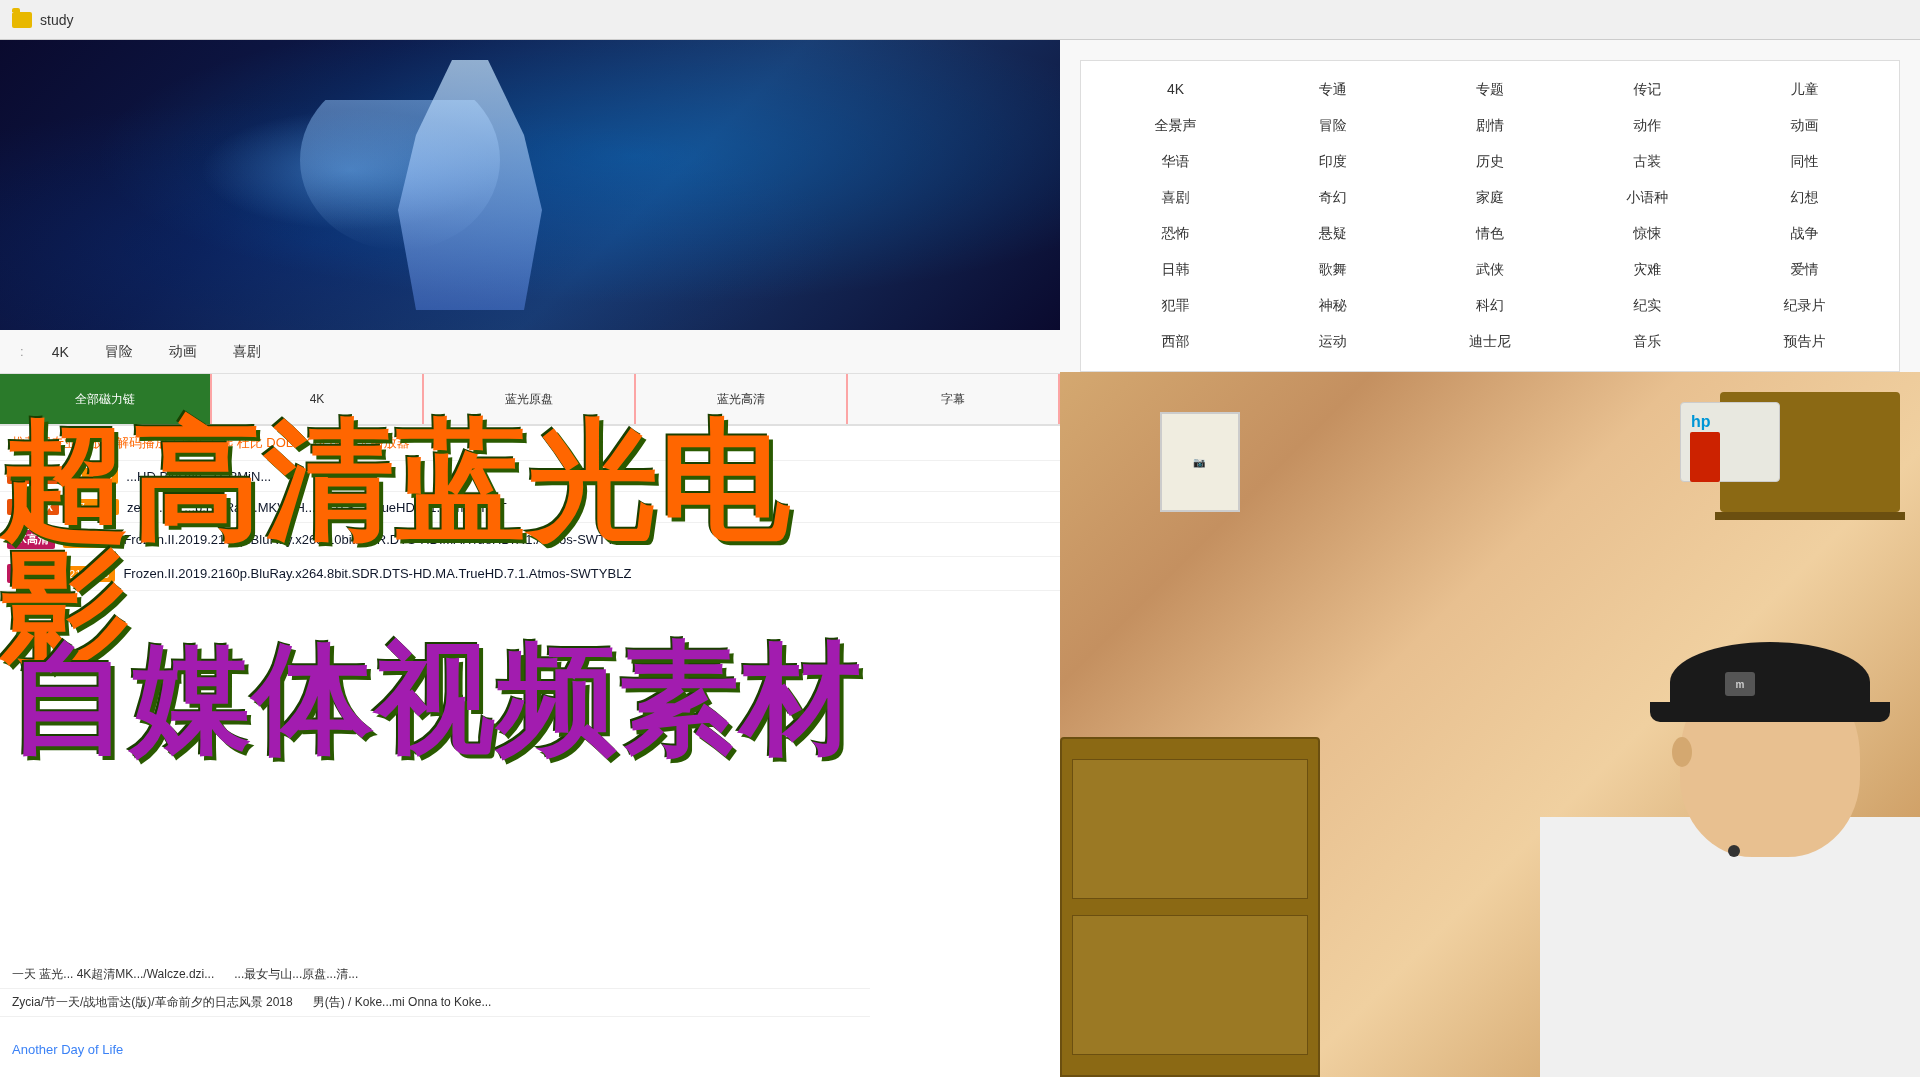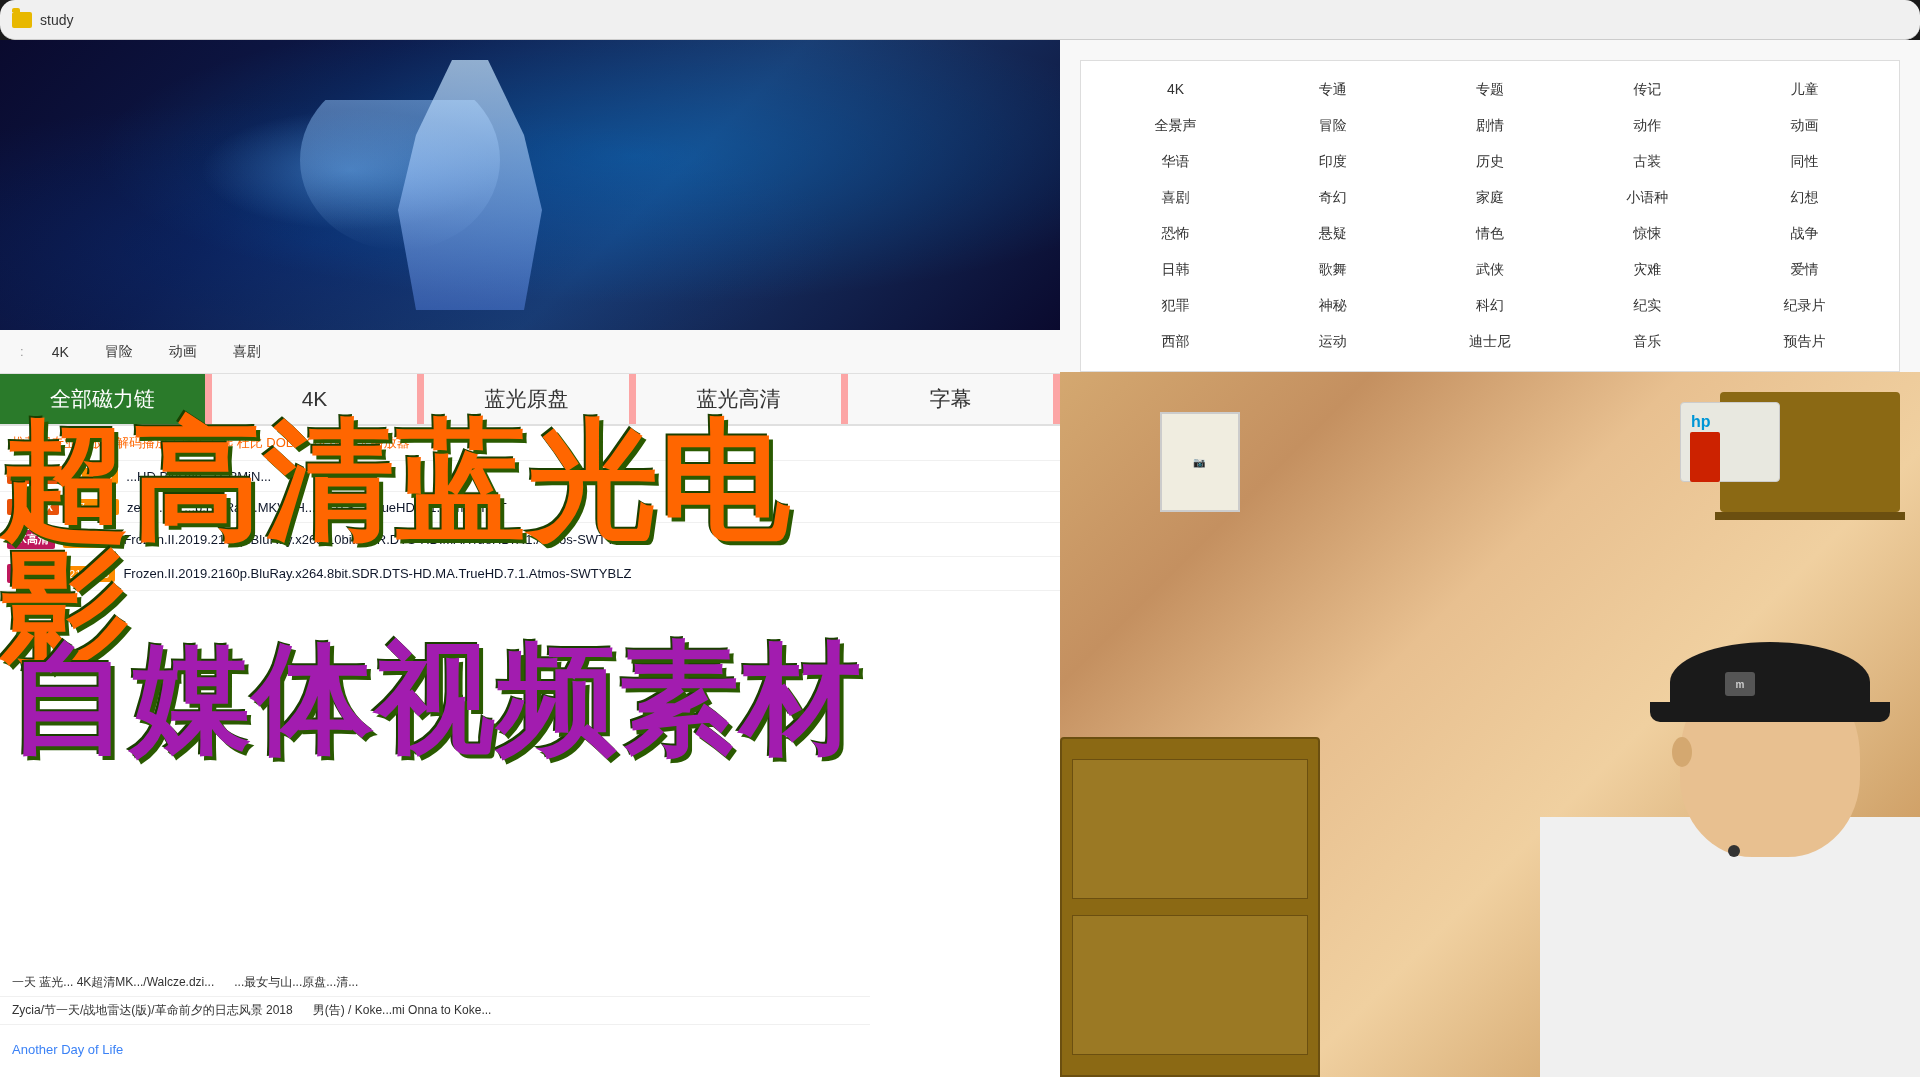--- a/index.html
+++ b/index.html
@@ -15,21 +15,20 @@
     
     #top-bar {
       width: 1920px;
       height: 40px;
       background: #f0f0f0;
       display: flex;
       align-items: center;
       padding: 0 12px;
       gap: 8px;
       border-bottom: 1px solid #ccc;
-      border-radius: 15px;
     }
     .folder-icon {
       width: 20px;
       height: 16px;
       background: #e8b800;
       border-radius: 2px;
       position: relative;
     }
     .folder-icon::before {
       content: '';
@@ -102,23 +101,23 @@
       background: #fff;
       border-bottom: 2px solid #e0e0e0;
       display: flex;
       align-items: stretch;
     }
     .filter-tab {
       flex: 1;
       display: flex;
       align-items: center;
       justify-content: center;
-      font-size: 21px;
+      font-size: 12px;
       cursor: pointer;
-      border-right: 7px solid #fca5a5;
+      border-right: 2px solid #fca5a5;
       color: #333;
       background: #f8f8f8;
       text-align: center;
     }
     .filter-tab.active {
       background: #2a7a2a;
       color: #fff;
     }
 
     
@@ -197,21 +196,21 @@
       font-family: "Microsoft YaHei", "STXingkai", cursive;
       letter-spacing: 2px;
       z-index: 20;
       pointer-events: none;
       line-height: 1;
     }
 
     
     #bottom-rows {
       position: absolute;
-      bottom: 52px;
+      bottom: 60px;
       left: 0;
       width: 870px;
       background: rgba(255,255,255,0.95);
       z-index: 5;
     }
     .bottom-row {
       display: flex;
       padding: 5px 12px;
       font-size: 12px;
       color: #333;

